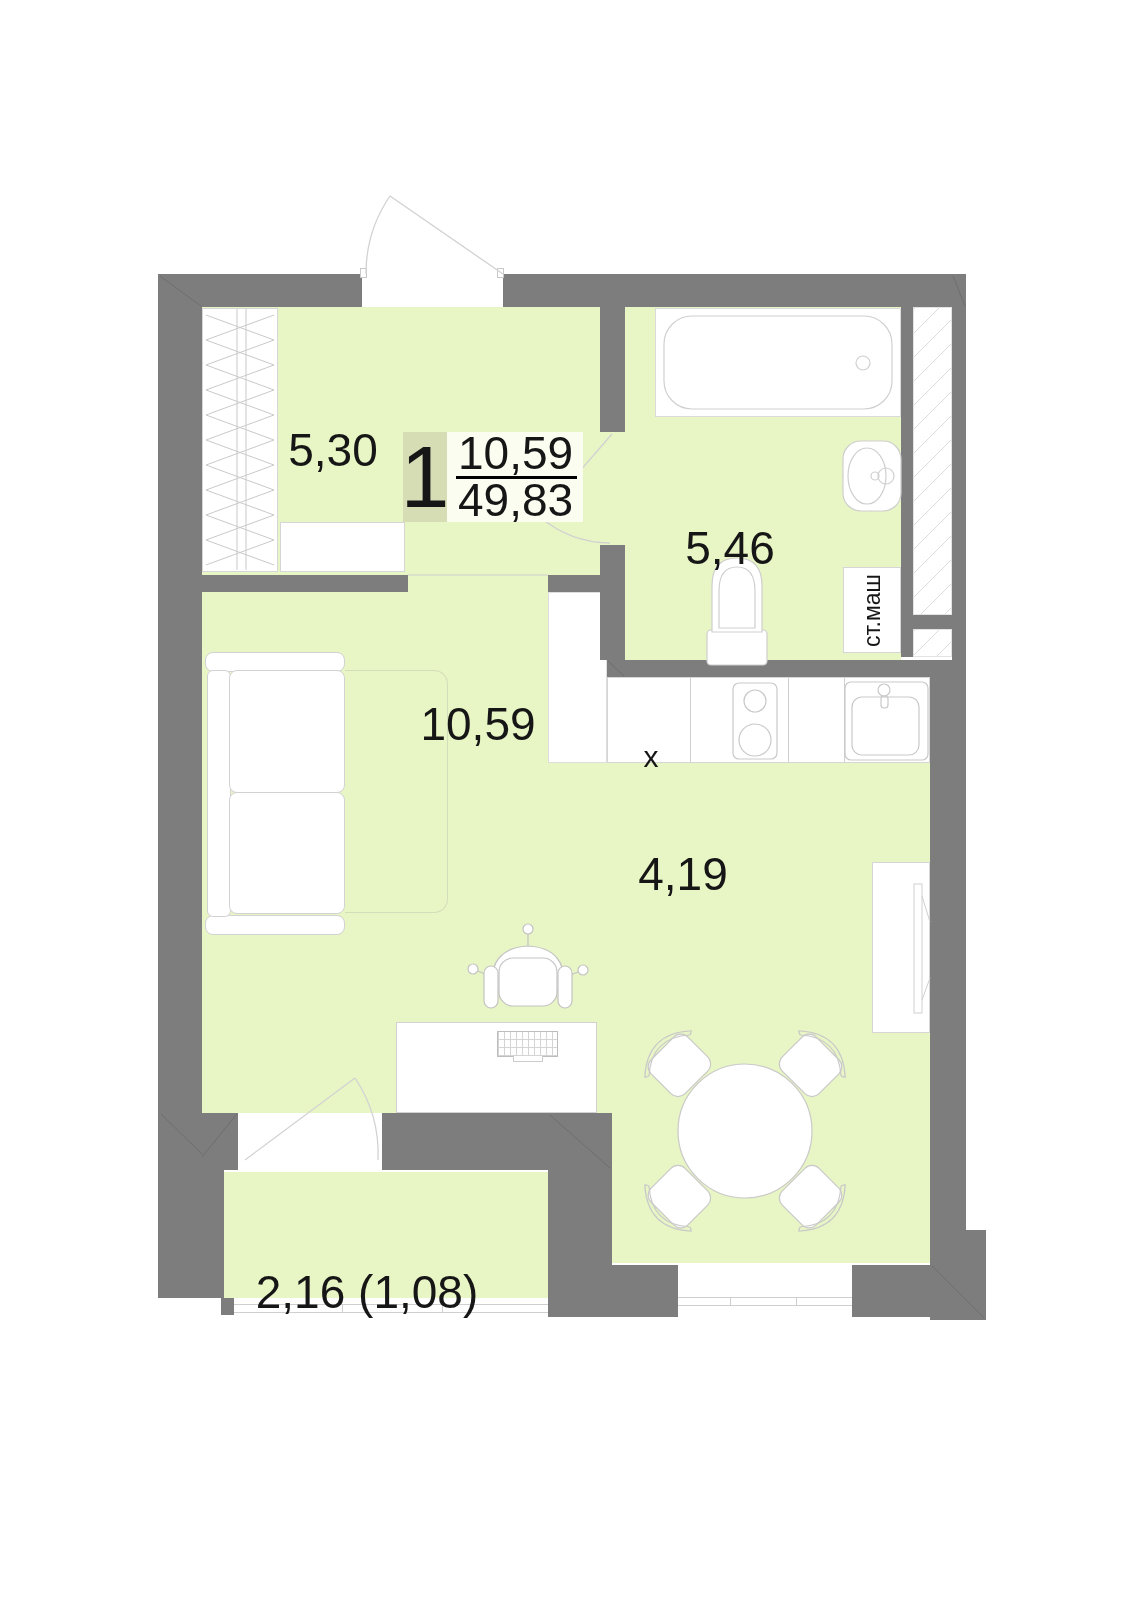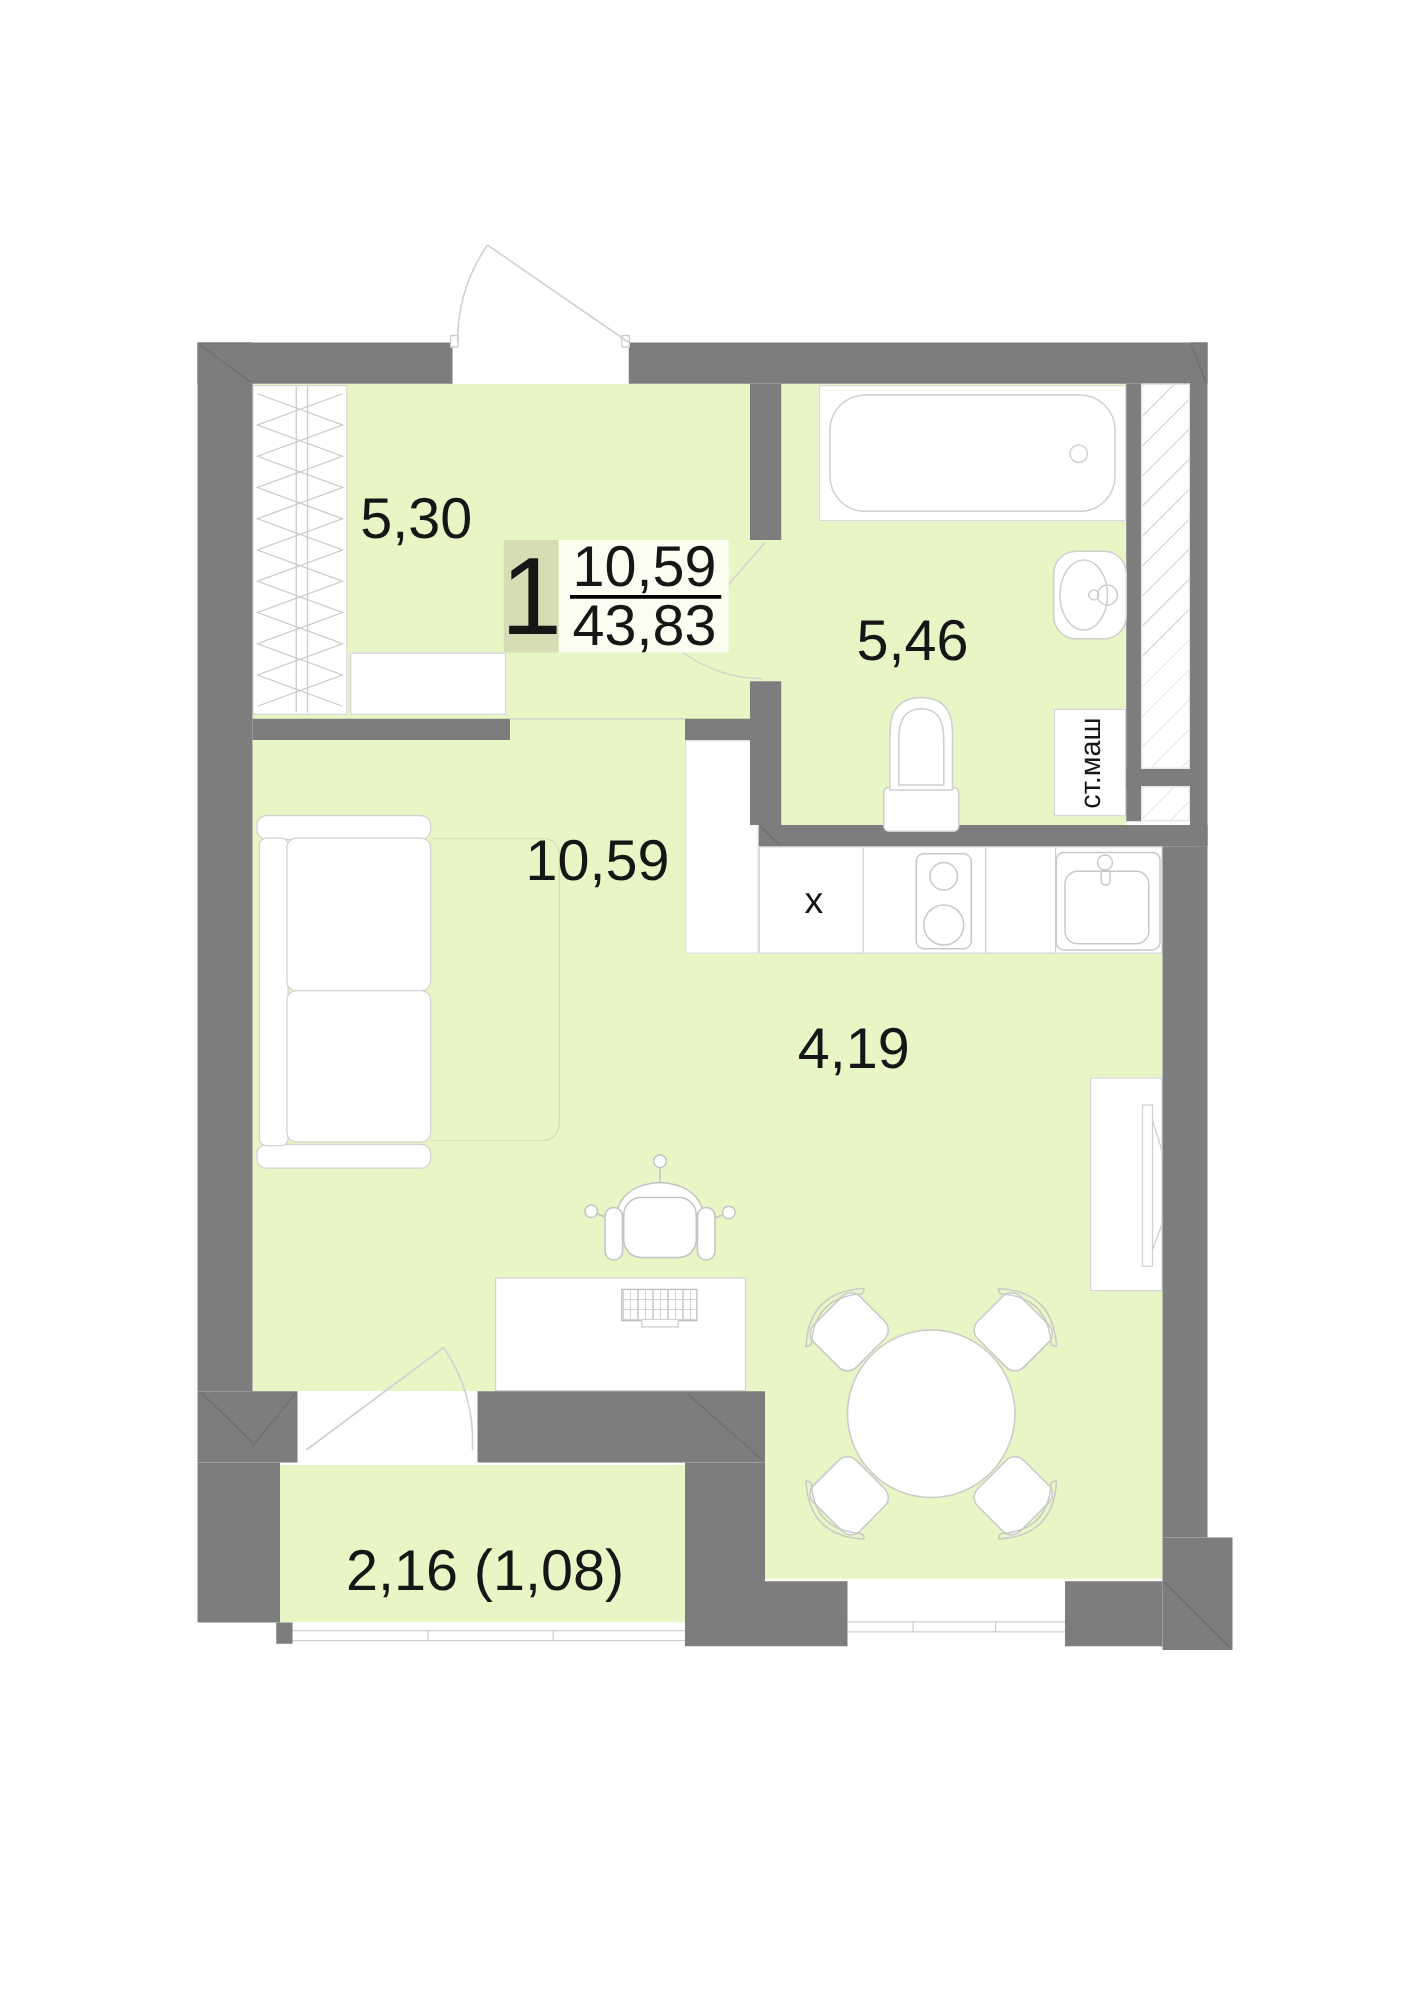--- a/index.html
+++ b/index.html
@@ -4,21 +4,21 @@
 <style>
   html,body{margin:0;padding:0;background:#ffffff;}
   #plan{position:relative;width:1131px;height:1600px;background:#ffffff;overflow:hidden;
         font-family:"Liberation Sans",sans-serif;color:#161616;}
   .floor{position:absolute;background:#e8f5c5;}
   .wall{position:absolute;background:#7d7d7d;}
   .wh{position:absolute;background:#ffffff;border:1px solid #cccccc;box-sizing:border-box;}
   .nb{border:none;}
   .hatch{position:absolute;background:#ffffff;border:1px solid #e3e3e3;box-sizing:border-box;
          background-image:repeating-linear-gradient(135deg,#dcdcdc 0 1px,transparent 1px 17px);}
-  .rlabel{position:absolute;transform:translate(-50%,-50%);font-size:46px;white-space:nowrap;}
+  .rlabel{position:absolute;transform:translate(-50%,-50%);font-size:46px;white-space:nowrap;margin-top:36px;}
   .thinline{position:absolute;background:#cfcfcf;}
   svg{position:absolute;left:0;top:0;z-index:40;}
   .lvl1{z-index:10}.lvl2{z-index:20}.lvl3{z-index:30}.lvl5{z-index:50}
   #badge-number{position:absolute;left:403px;top:432px;width:44px;height:90px;background:#d6dcb4;
      display:flex;align-items:center;justify-content:center;font-size:88px;z-index:50;}
   #badge-areas{position:absolute;left:447px;top:432px;width:136px;height:90px;background:#fcfdf1;
      display:flex;flex-direction:column;justify-content:center;align-items:flex-start;
      padding-left:9px;box-sizing:border-box;z-index:50;}
   #badge-areas .num{font-size:46px;line-height:43px;}
   #badge-areas .top{border-bottom:3px solid #000;padding:0 4px 1px 2px;}
@@ -219,26 +219,26 @@
       <path d="M 550 1115 L 610 1168"></path>
       <path d="M 932 1266 L 984 1318"></path>
       <path d="M 608 661 L 624 676"></path>
     </g>
   </svg>
 
   <div class="rlabel lvl5" style="left:333px;top:414px;">5,30</div>
   <div class="rlabel lvl5" style="left:730px;top:512px;">5,46</div>
   <div class="rlabel lvl5" style="left:478px;top:688px;">10,59</div>
   <div class="rlabel lvl5" style="left:683px;top:838px;">4,19</div>
-  <div class="rlabel lvl5" style="left:388px;top:1256px;">2,16 (1,08)</div>
+  <div class="rlabel lvl5" style="left:367px;top:1256px;">2,16 (1,08)</div>
   <div class="rlabel lvl5" style="left:651px;top:721px;font-size:30px;">x</div>
 
   <div id="badge-number">1</div>
   <div id="badge-areas">
     <span class="num top">10,59</span>
-    <span class="num bot">43,83</span>
+    <span class="num bot">49,83</span>
   </div>
 
   <div id="wm-label">
     <span>ст.маш</span>
   </div>
 
 </div>
 
 </body></html>

